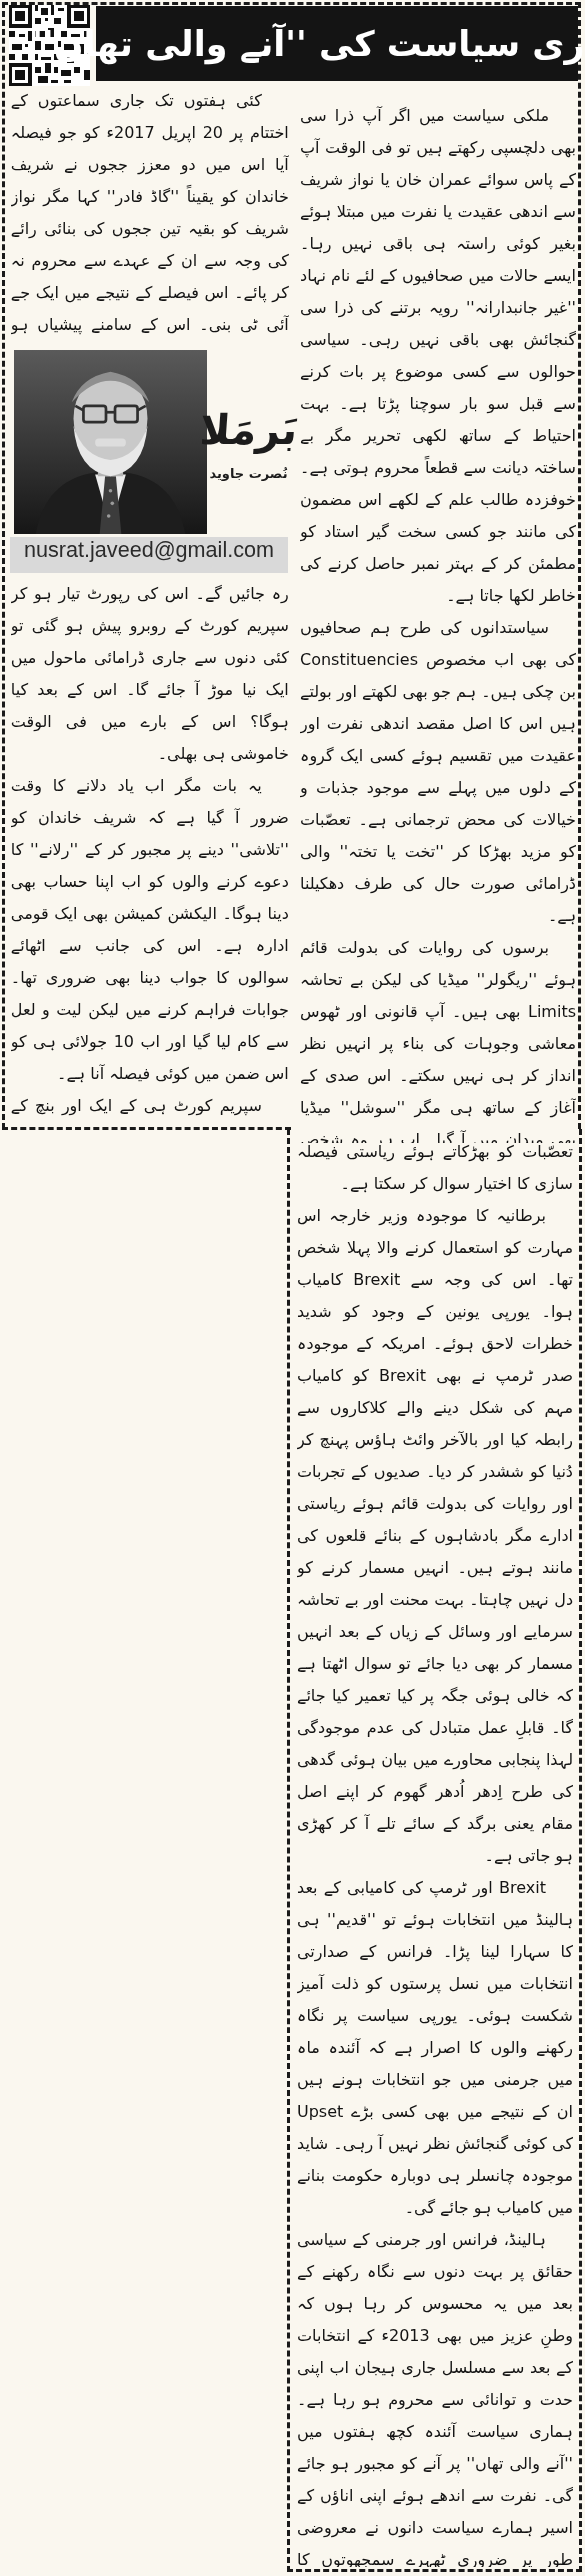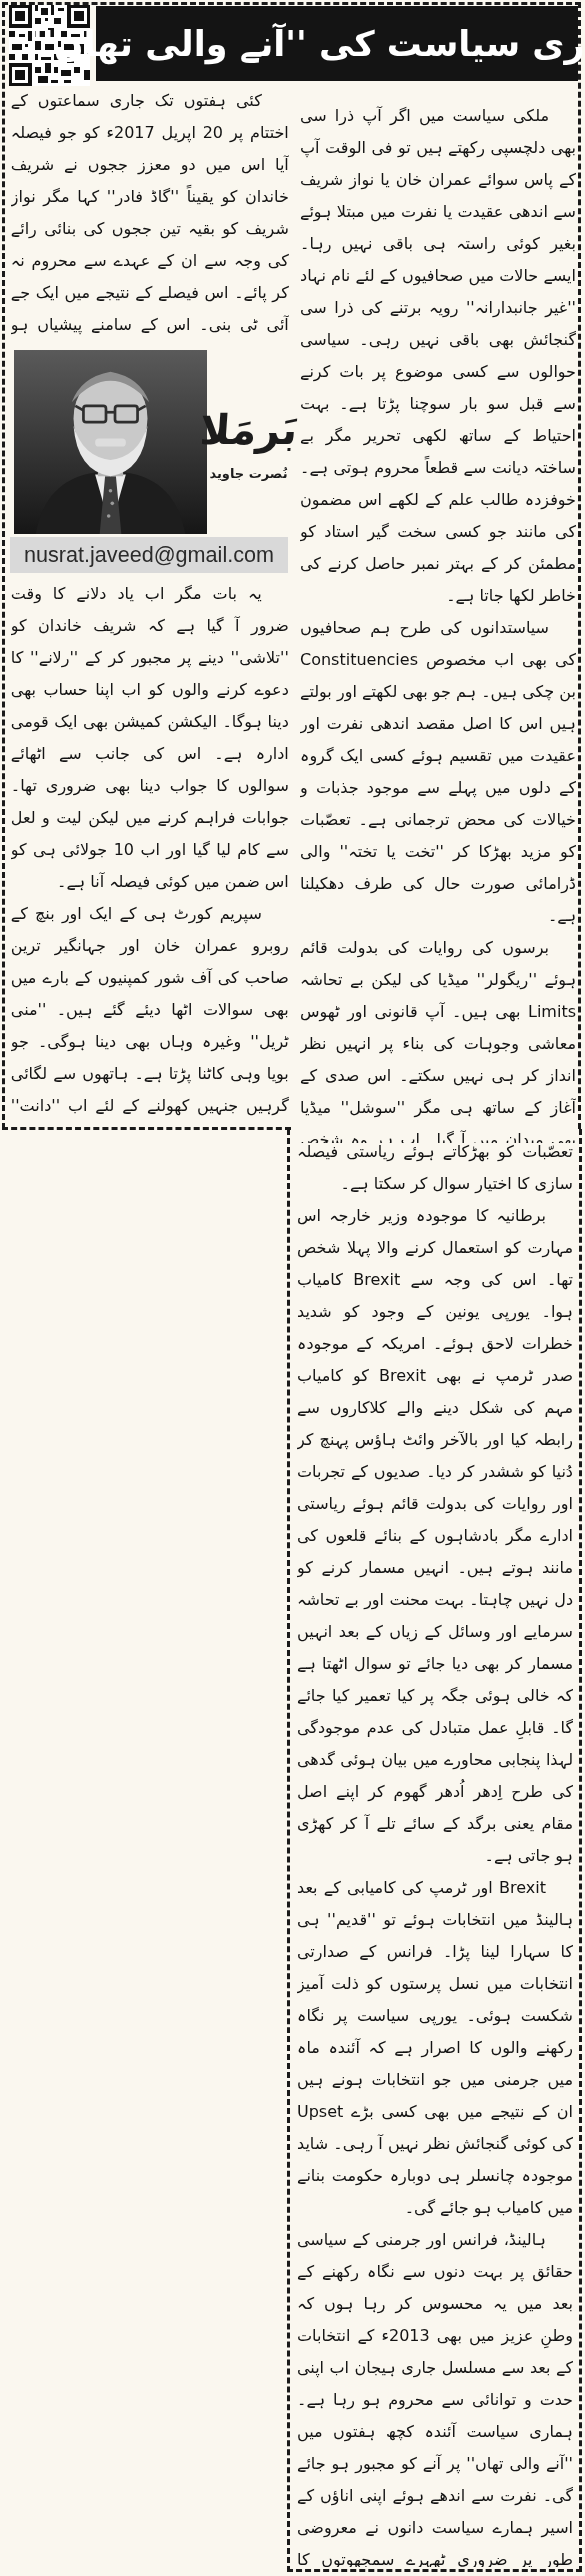--- a/index.html
+++ b/index.html
@@ -47,21 +47,21 @@
   #left-top{position:absolute;left:10.8px;top:85px;width:278px;height:261px;overflow:hidden;}
   #author-photo{position:absolute;left:14.4px;top:350px;width:193px;height:184px;}
   #calli{
     position:absolute;left:207px;top:359px;width:83px;height:173px;
     display:flex;flex-direction:column;align-items:center;justify-content:center;
   }
   #calli-name{font-size:41px;font-weight:bold;line-height:1;direction:rtl;color:#1c1c1c;transform:skewX(-4deg);}
   #calli-author{font-size:13px;font-weight:bold;margin-top:14.4px;direction:rtl;color:#1c1c1c;white-space:nowrap;}
   #email-box{
     position:absolute;left:10px;top:537px;width:278px;height:36px;
-    background:var(--email-box-bg);display:flex;align-items:center;justify-content:center;
+    background:var(--email-box-bg);display:flex;align-items:flex-start;justify-content:center;
     font-family:"Liberation Sans",sans-serif;font-size:21.6px;color:#2b2b2b;
   }
   #left-bottom{position:absolute;left:10.8px;top:578px;width:278px;height:551px;overflow:hidden;}
   #right-col{position:absolute;left:300px;top:100px;width:276px;height:1043px;overflow:hidden;}
   #cont-text{position:absolute;left:297px;top:1136px;width:276px;height:1431px;overflow:hidden;}
 </style>
 </head>
 <body>
 
 <div class="frame" id="top-frame"></div>
@@ -168,20 +168,21 @@
 <div id="calli">
   <div id="calli-name">بَرمَلا</div>
   <div id="calli-author">نُصرت جاوید</div>
 </div>
 
 <div id="email-box">
   <span>nusrat.javeed@gmail.com</span>
 </div>
 
 <div id="left-bottom" class="urdu">
+    <p class="para no-indent">رہ جائیں گے۔ اس کی رپورٹ تیار ہو کر سپریم کورٹ کے روبرو پیش ہو گئی تو کئی دنوں سے جاری ڈرامائی ماحول میں ایک نیا موڑ آ جائے گا۔ اس کے بعد کیا ہوگا؟ اس کے بارے میں فی الوقت خاموشی ہی بھلی۔</p>
     <p class="para">یہ بات مگر اب یاد دلانے کا وقت ضرور آ گیا ہے کہ شریف خاندان کو ''تلاشی'' دینے پر مجبور کر کے ''رلانے'' کا دعوے کرنے والوں کو اب اپنا حساب بھی دینا ہوگا۔ الیکشن کمیشن بھی ایک قومی ادارہ ہے۔ اس کی جانب سے اٹھائے سوالوں کا جواب دینا بھی ضروری تھا۔ جوابات فراہم کرنے میں لیکن لیت و لعل سے کام لیا گیا اور اب 10 جولائی ہی کو اس ضمن میں کوئی فیصلہ آنا ہے۔</p>
     <p class="para">سپریم کورٹ ہی کے ایک اور بنچ کے روبرو عمران خان اور جہانگیر ترین صاحب کی آف شور کمپنیوں کے بارے میں بھی سوالات اٹھا دیئے گئے ہیں۔ ''منی ٹریل'' وغیرہ وہاں بھی دینا ہوگی۔ جو بویا وہی کاٹنا پڑتا ہے۔ ہاتھوں سے لگائی گرہیں جنہیں کھولنے کے لئے اب ''دانت'' استعمال ہوں گے۔ دانتوں کا یہ استعمال اگرچہ کئی لوگوں کے لئے بہت حیران کن ہی نہیں پریشان کن بھی ثابت ہو سکتا ہے۔</p>
   </div>
 
 <div id="right-col" class="urdu">
     <p class="para">ملکی سیاست میں اگر آپ ذرا سی بھی دلچسپی رکھتے ہیں تو فی الوقت آپ کے پاس سوائے عمران خان یا نواز شریف سے اندھی عقیدت یا نفرت میں مبتلا ہوئے بغیر کوئی راستہ ہی باقی نہیں رہا۔ ایسے حالات میں صحافیوں کے لئے نام نہاد ''غیر جانبدارانہ'' رویہ برتنے کی ذرا سی گنجائش بھی باقی نہیں رہی۔ سیاسی حوالوں سے کسی موضوع پر بات کرنے سے قبل سو بار سوچنا پڑتا ہے۔ بہت احتیاط کے ساتھ لکھی تحریر مگر بے ساختہ دیانت سے قطعاً محروم ہوتی ہے۔ خوفزدہ طالب علم کے لکھے اس مضمون کی مانند جو کسی سخت گیر استاد کو مطمئن کر کے بہتر نمبر حاصل کرنے کی خاطر لکھا جاتا ہے۔</p>
     <p class="para">سیاستدانوں کی طرح ہم صحافیوں کی بھی اب مخصوص Constituencies بن چکی ہیں۔ ہم جو بھی لکھتے اور بولتے ہیں اس کا اصل مقصد اندھی نفرت اور عقیدت میں تقسیم ہوئے کسی ایک گروہ کے دلوں میں پہلے سے موجود جذبات و خیالات کی محض ترجمانی ہے۔ تعصّبات کو مزید بھڑکا کر ''تخت یا تختہ'' والی ڈرامائی صورت حال کی طرف دھکیلنا ہے۔</p>
     <p class="para">برسوں کی روایات کی بدولت قائم ہوئے ''ریگولر'' میڈیا کی لیکن بے تحاشہ Limits بھی ہیں۔ آپ قانونی اور ٹھوس معاشی وجوہات کی بناء پر انہیں نظر انداز کر ہی نہیں سکتے۔ اس صدی کے آغاز کے ساتھ ہی مگر ''سوشل'' میڈیا بھی میدان میں آ گیا۔ اب ہر وہ شخص جس کے پاس ارزاں نرخوں سے بھی خریدا کوئی سمارٹ فون ہے، Citizen Journalist بن چکا ہے۔ وہ کسی بھی واقعہ کو Upload کر کے ہر انسان کی جبلت میں موجود منفی جذبات کی تسکین کے سامان بہم پہنچا سکتا ہے۔</p>
   </div>
 

